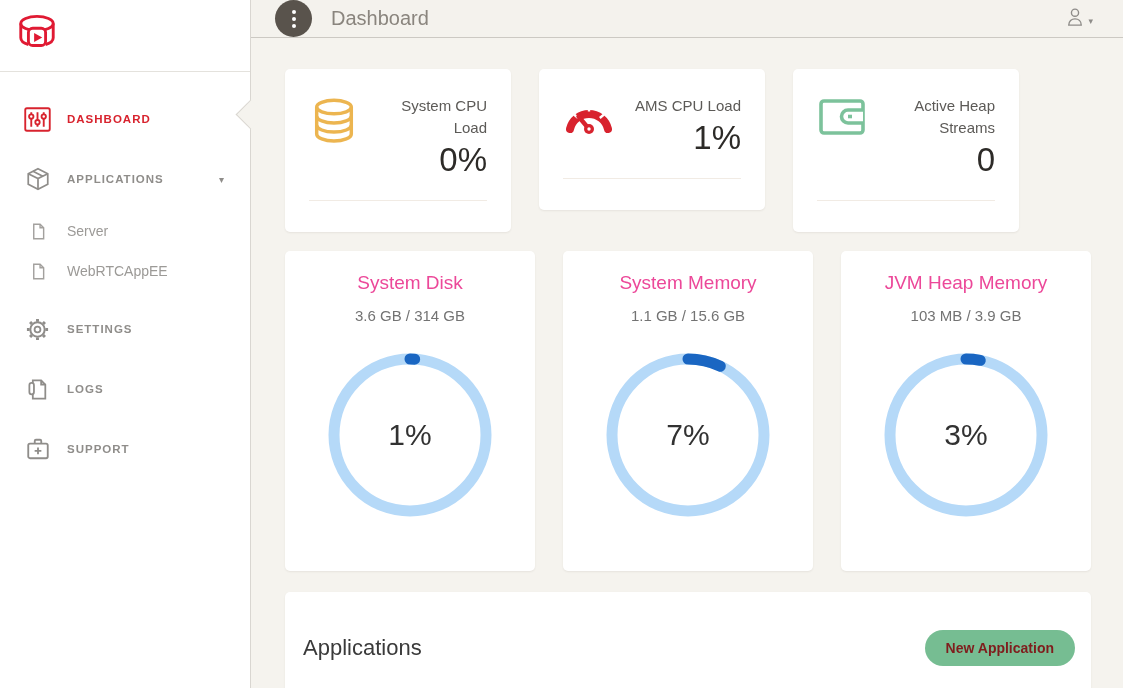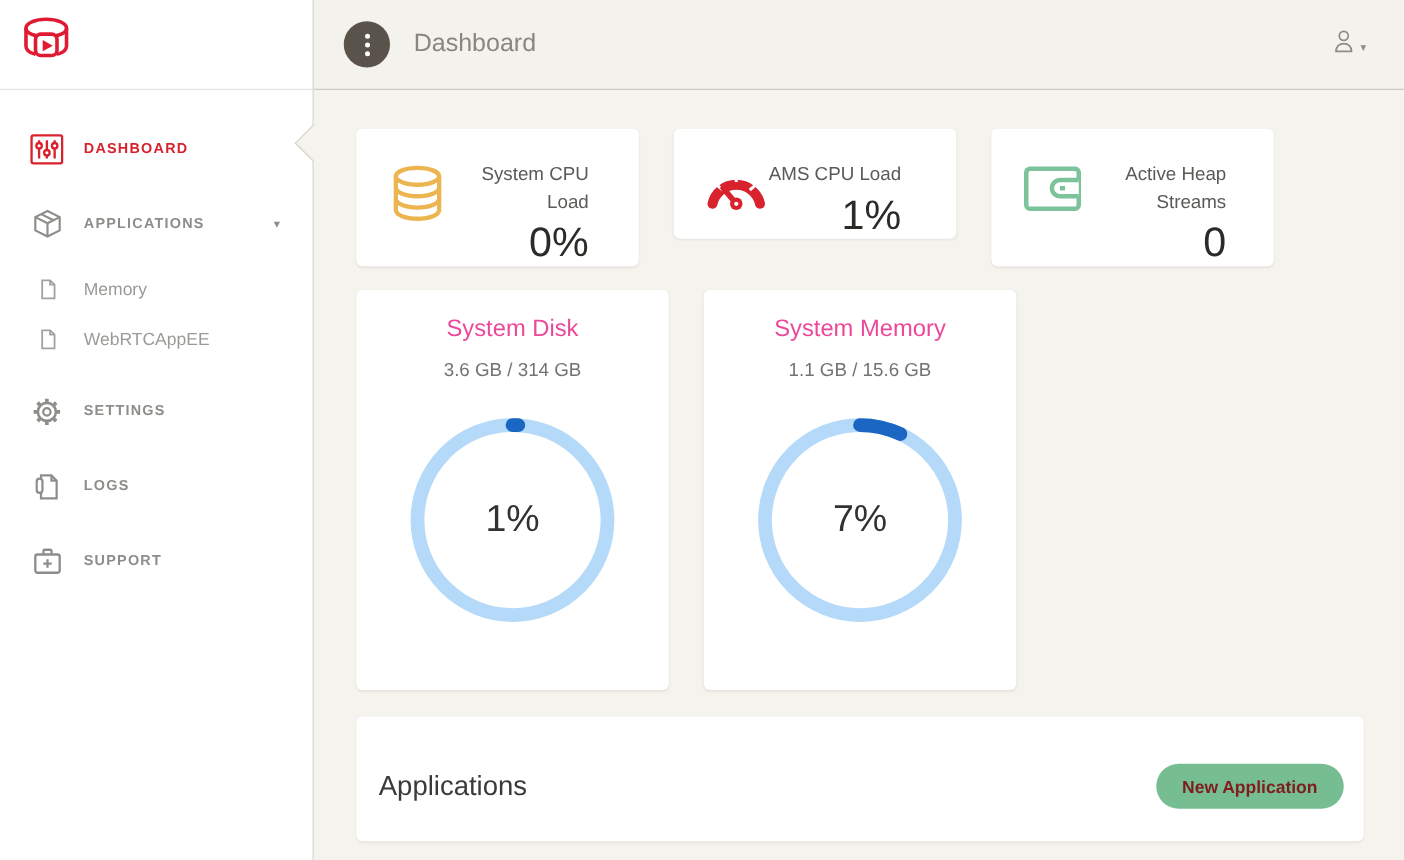--- a/index.html
+++ b/index.html
@@ -39,21 +39,21 @@
   .page-title { margin-left:19px; font-size:20px; color:#8a857e; font-weight:500; }
   .user-menu { margin-left:auto; display:flex; align-items:center; gap:2px; cursor:pointer; }
   .user-caret { color:#8e8c89; font-size:9px; margin-top:4px; }
 
   .content { padding:31px 32px 0 34px; }
 
   .cards-row { display:flex; gap:28px; align-items:flex-start; }
   .card { background:#ffffff; border-radius:5px; box-shadow:0 1px 2px rgba(60,50,40,.08); }
 
   
-  .stat-card { width:226px; padding:26px 24px 0; display:flex; flex-direction:row; }
+  .stat-card { width:226px; padding:26px 24px 0; display:flex; flex-direction:column; }
   .stat-top { display:flex; justify-content:space-between; }
   .stat-title { max-width:112px; margin-left:auto; text-align:right; font-size:15px;
     line-height:22px; color:#5c5a57; }
   .stat-right { display:flex; flex-direction:column; flex:1; }
   .stat-value { text-align:right; font-size:33px; color:#2d2b28; font-weight:500; margin-top:2px; }
   .stat-divider { border-top:1px solid #f1ebe4; margin-top:21px; }
   .stat-footer { height:31px; }
 
   
   .gauge-card { width:250px; height:320px; margin-top:19px; text-align:center; padding-top:21px; }
@@ -118,21 +118,21 @@
       </div>
 
       <div class="sub-group">
         <div class="sub-item">
           <span class="icon">
             <svg width="19" height="21" viewBox="0 0 24 24" fill="none" stroke="#a3a19e" stroke-width="1.8">
               <path d="M6 2.8 h8 l4.5 4.5 V21.2 H6 Z"></path>
               <path d="M14 2.8 V7.3 h4.5"></path>
             </svg>
           </span>
-          <span class="sub-label">Memory</span>
+          <span class="sub-label">Server</span>
         </div>
         <div class="sub-item">
           <span class="icon">
             <svg width="19" height="21" viewBox="0 0 24 24" fill="none" stroke="#a3a19e" stroke-width="1.8">
               <path d="M6 2.8 h8 l4.5 4.5 V21.2 H6 Z"></path>
               <path d="M14 2.8 V7.3 h4.5"></path>
             </svg>
           </span>
           <span class="sub-label">WebRTCAppEE</span>
         </div>
@@ -284,20 +284,31 @@
           <div class="gauge-usage">1.1 GB / 15.6 GB</div>
           <div class="gauge-wrap">
             <svg width="170" height="170" viewBox="0 0 170 170">
               <circle cx="85" cy="85" r="76" fill="none" stroke="#b5d9f8" stroke-width="11"></circle>
               <circle class="gauge-progress" cx="85" cy="85" r="76" fill="none" stroke="#1a66c2" stroke-width="11" stroke-linecap="round" transform="rotate(-90 85 85)" stroke-dasharray="33.4265458341954 477.5220833456485"></circle>
             </svg>
             <div class="gauge-label">7%</div>
           </div>
         </div>
 
+        <div class="card gauge-card">
+          <div class="gauge-title">JVM Heap Memory</div>
+          <div class="gauge-usage">103 MB / 3.9 GB</div>
+          <div class="gauge-wrap">
+            <svg width="170" height="170" viewBox="0 0 170 170">
+              <circle cx="85" cy="85" r="76" fill="none" stroke="#b5d9f8" stroke-width="11"></circle>
+              <circle class="gauge-progress" cx="85" cy="85" r="76" fill="none" stroke="#1a66c2" stroke-width="11" stroke-linecap="round" transform="rotate(-90 85 85)" stroke-dasharray="14.325662500369456 477.5220833456485"></circle>
+            </svg>
+            <div class="gauge-label">3%</div>
+          </div>
+        </div>
 
       </div>
 
       <div class="card apps-card">
         <div class="apps-card-inner">
           <span class="apps-title">Applications</span>
           <button class="new-app-btn">New Application</button>
         </div>
       </div>
 

